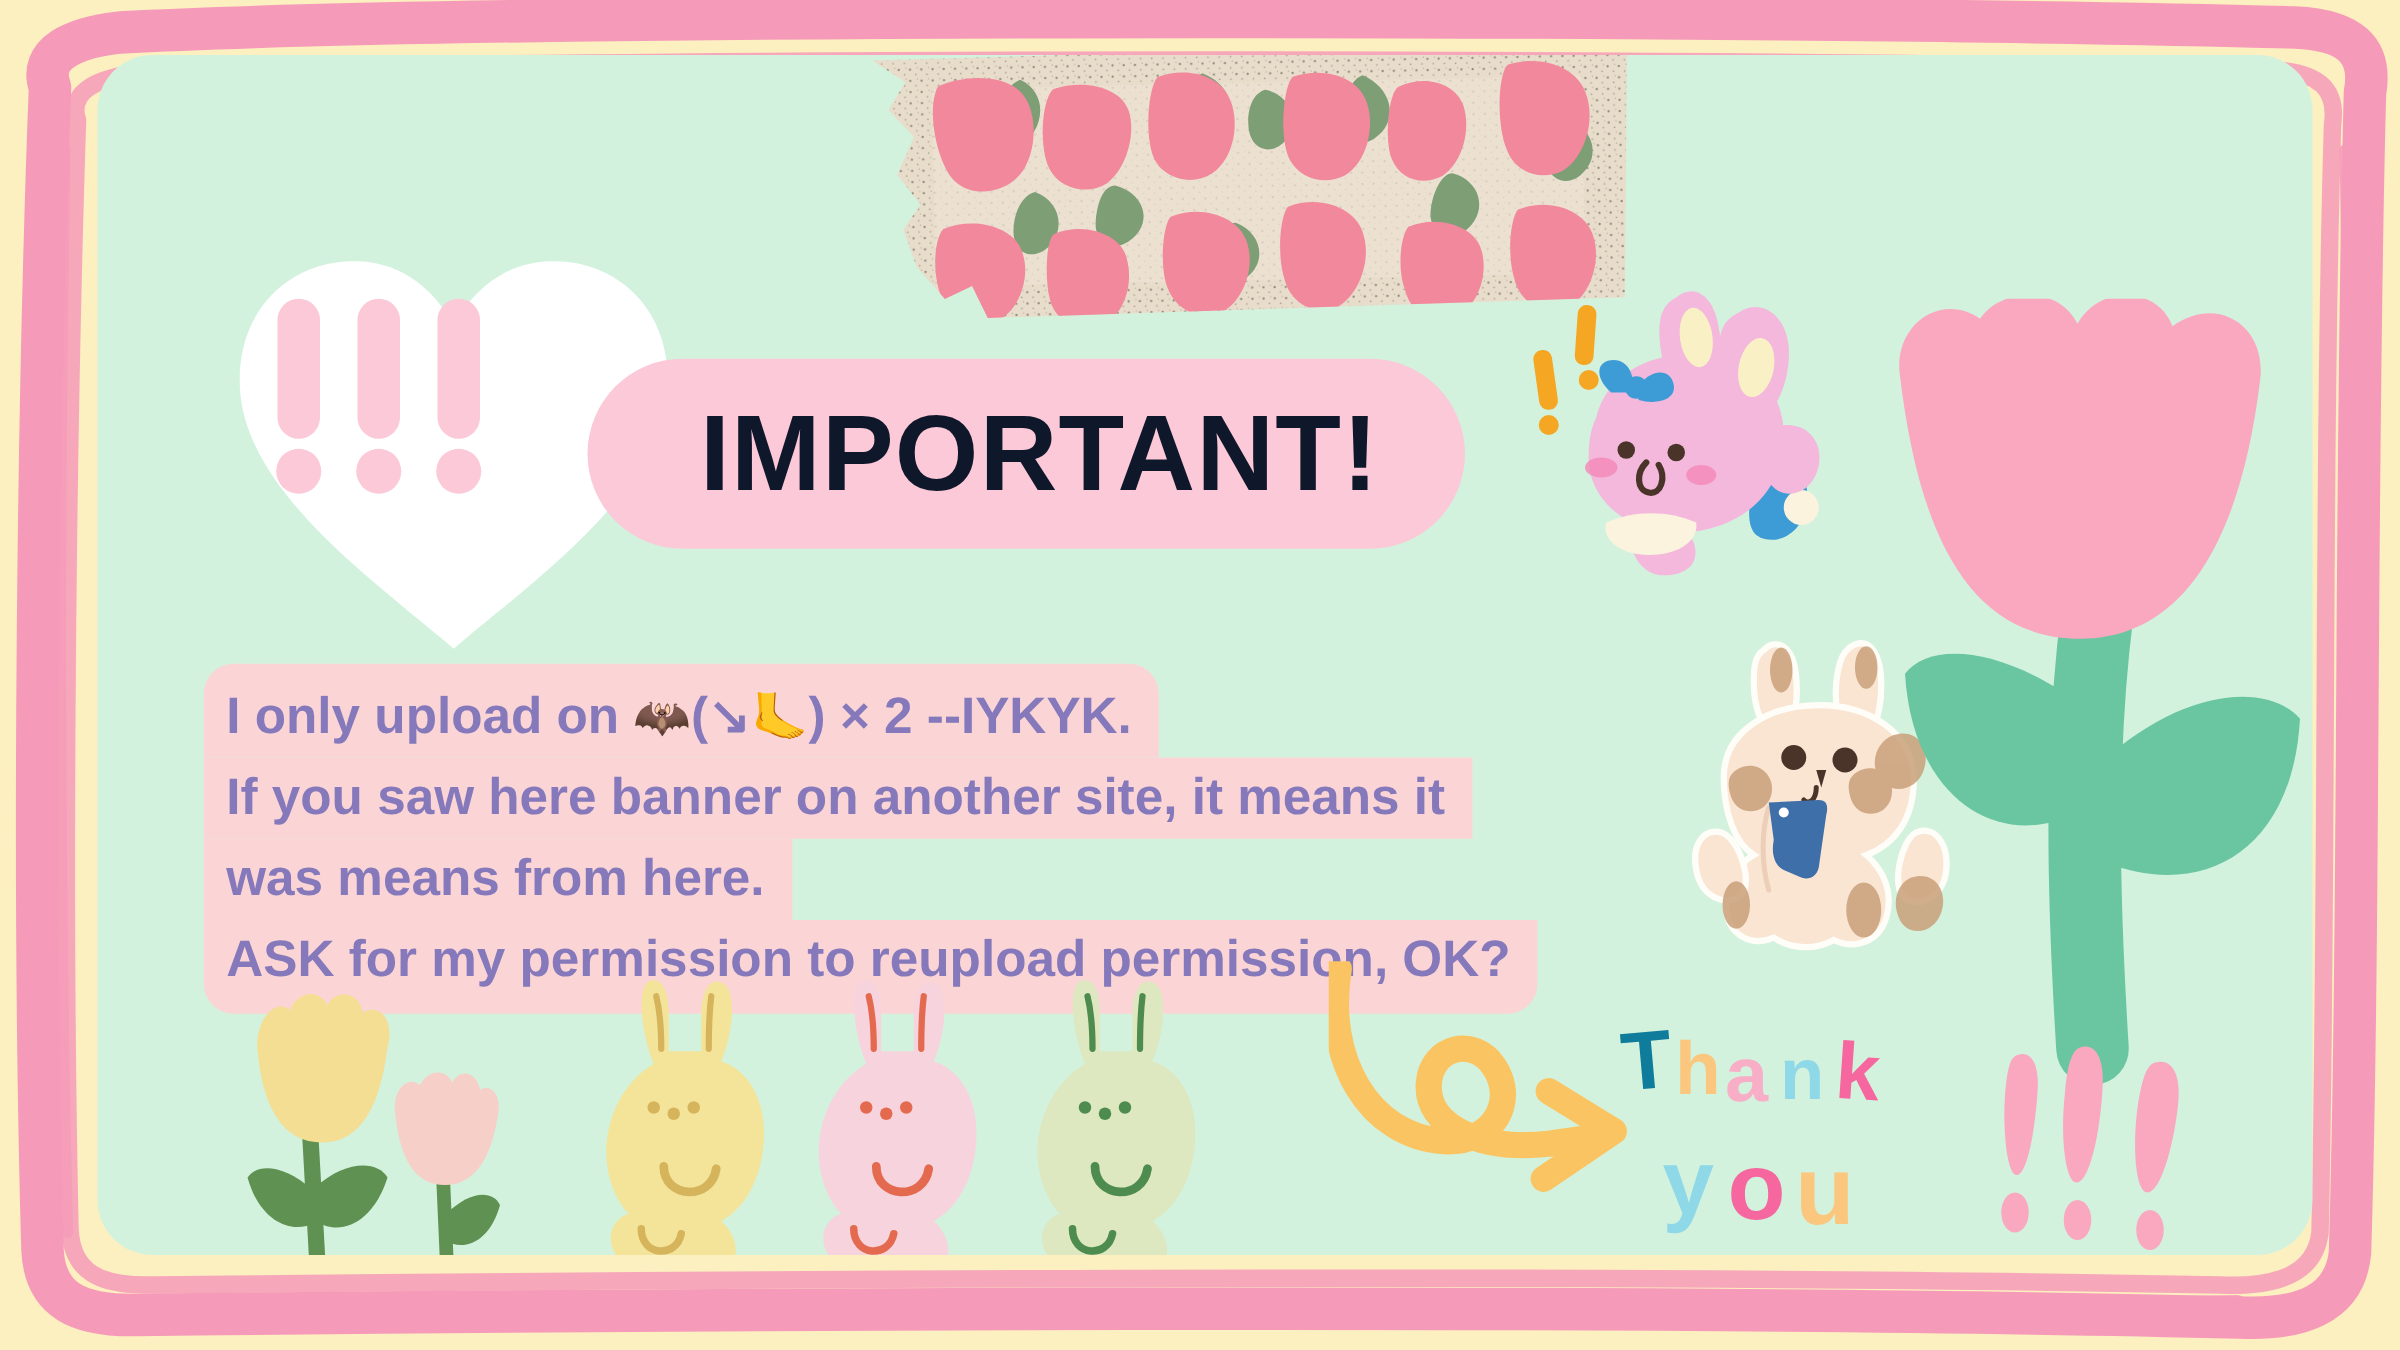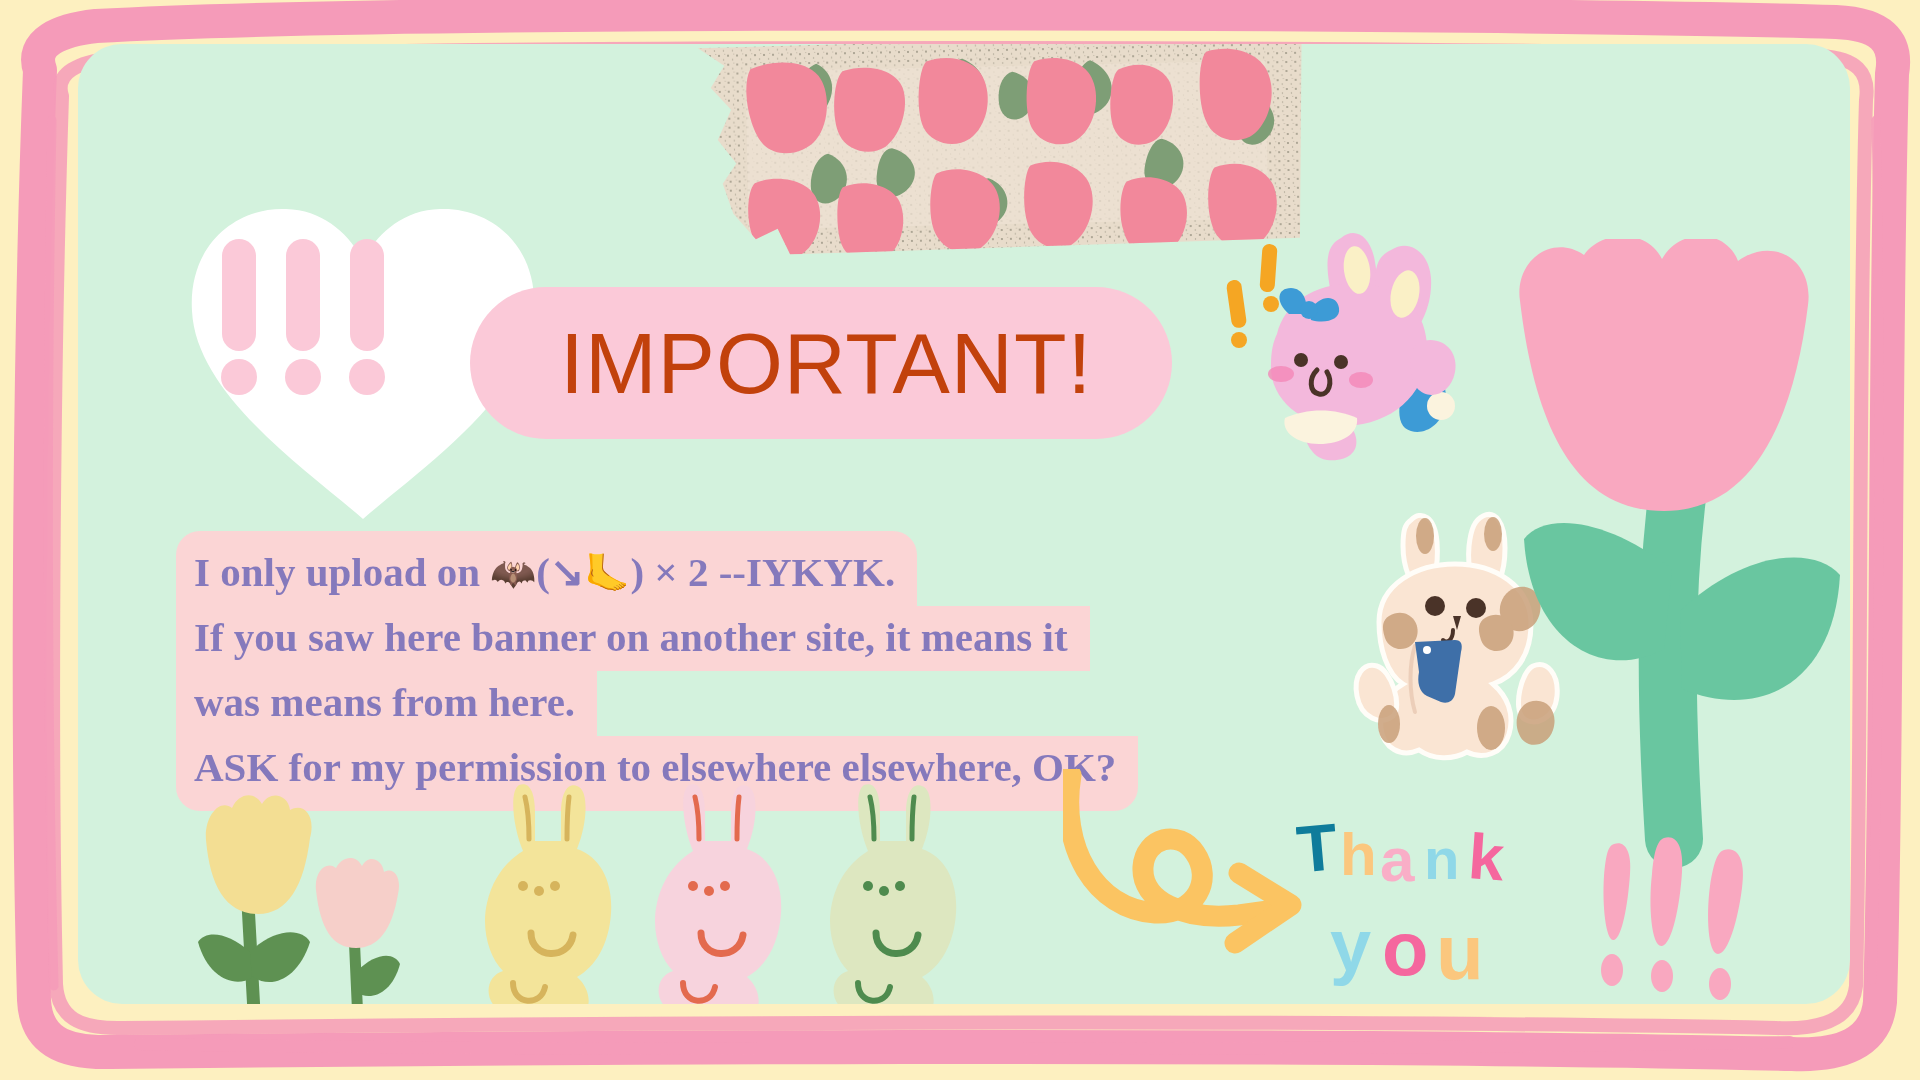--- a/index.html
+++ b/index.html
@@ -39,29 +39,28 @@
   
   #heading-pill {
     position:absolute;
     left:392px; top:243px;
     width:702px; height:152px;
     background:#FBC9D8;
     border-radius:76px;
     display:flex; align-items:center;
   }
   #heading-text {
-    font-size:86px; font-weight:normal; letter-spacing:1px;
-    color:#c2410c; margin-left:90px; line-height:1;
+    font-size:86px; font-weight:bold; letter-spacing:1px;
+    color:#0f172a; margin-left:90px; line-height:1;
   }
 
   
   #body-block {
-    position:absolute; left:98px; top:487px;
+    position:absolute; left:85px; top:487px;
     width:1080px;
-    font-family:Liberation Serif, serif;
   }
   .body-line {
     display:inline-block;
     background:#FBD5D5;
     color:#8579BC;
     font-size:41px;
     font-weight:bold;
     line-height:1.34;
     padding:4px 22px 6px 18px;
     white-space:nowrap;
@@ -165,21 +164,21 @@
   </div>
 
   <div id="heading-pill">
     <div id="heading-text" class="nosel">IMPORTANT!</div>
   </div>
 
   <div id="body-block">
     <div><span class="body-line bl1"><span>I only upload on </span><span class="emj">🦇</span><span>(↘</span><span class="emj">🦶</span><span>) × 2 --IYKYK.</span></span></div>
     <div><span class="body-line bl-mid">If you saw here banner on another site, it means it</span></div>
     <div><span class="body-line bl-mid">was means from here.</span></div>
-    <div><span class="body-line bl4">ASK for my permission to elsewhere elsewhere, OK?</span></div>
+    <div><span class="body-line bl4">ASK for my permission to reupload permission, OK?</span></div>
   </div>
 
   <svg id="tulip-small-group" viewBox="0 0 230 250">
     <path d="M78,122 L84,230" stroke="#5E9152" stroke-width="13" fill="none" stroke-linecap="round"></path>
     <path d="M80,170 C58,150 36,148 28,160 C38,196 64,206 82,196 Z" fill="#5E9152"></path>
     <path d="M82,168 C106,146 132,146 140,160 C128,198 100,208 82,194 Z" fill="#5E9152"></path>
     <path d="M36,58 C34,34 50,16 62,26 C68,12 84,8 92,22 C100,8 118,12 120,28 C134,20 146,34 140,56
              C134,104 118,132 88,132 C56,132 40,104 36,58 Z" fill="#F3DE93"></path>
     <path d="M184,150 L188,240" stroke="#5E9152" stroke-width="11" fill="none" stroke-linecap="round"></path>
     <path d="M186,190 C206,170 224,170 230,182 C222,212 200,220 186,210 Z" fill="#5E9152"></path>

